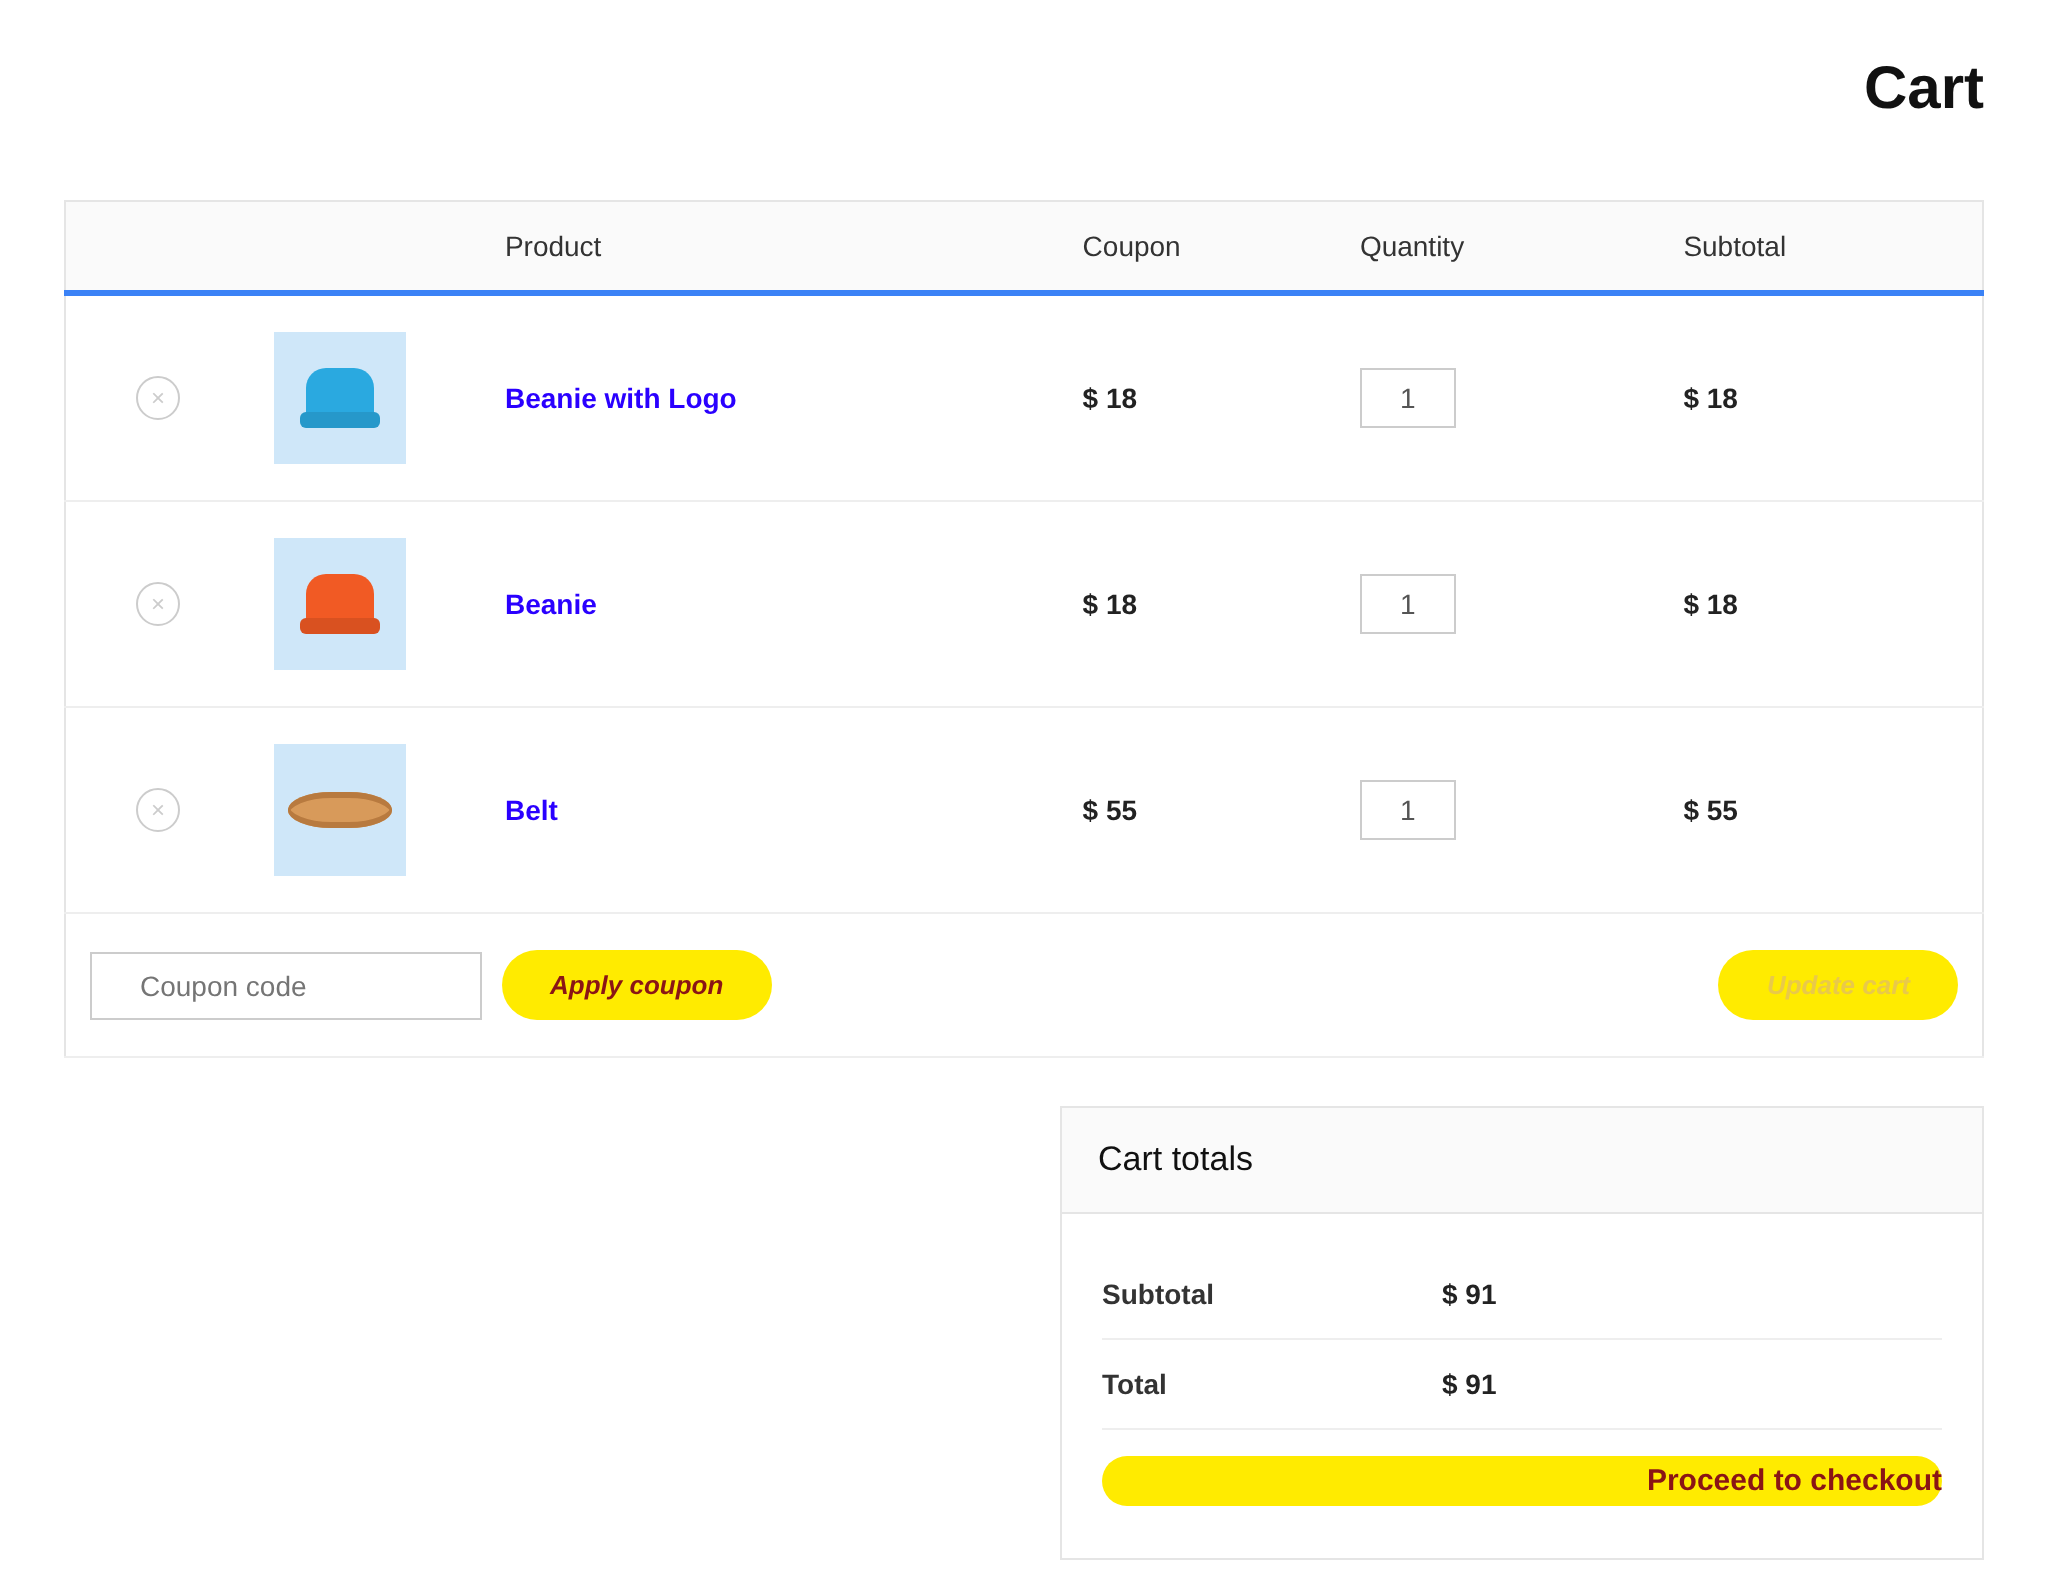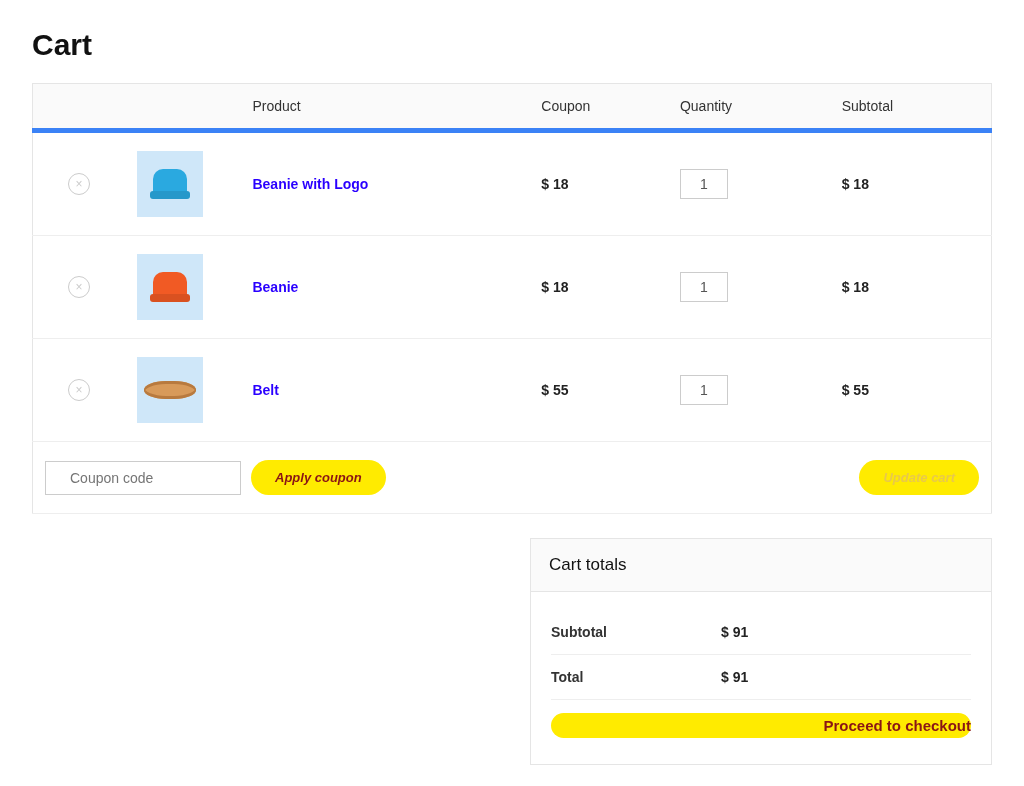--- a/index.html
+++ b/index.html
@@ -6,35 +6,36 @@
   body {
     font-family: Arial, Helvetica, sans-serif;
     background: #fff;
     padding: 28px 32px;
     color: #222;
   }
   h1.page-title {
     font-size: 30px;
     font-weight: 800;
     color: #111;
-    margin-bottom: 21px;
+    margin-bottom: 38px;
+    text-align: right;
   }
   .cart-table {
     width: 960px;
     border: 1px solid #e5e5e5;
     border-collapse: collapse;
     font-size: 14px;
   }
   .cart-table thead th {
     background: #fafafa;
     font-weight: 500;
     color: #333;
     text-align: left;
     padding: 14px 12px;
-    border-bottom: 5px solid #3b82f6;
+    border-bottom: 3px solid #3b82f6;
   }
   .cart-table tbody td {
     padding: 18px 12px;
     border-bottom: 1px solid #eee;
     vertical-align: middle;
   }
   .col-remove { width: 80px; text-align: center; }
   .col-thumb  { width: 100px; }
   .col-prod   { width: 250px; }
   .col-price  { width: 120px; }

